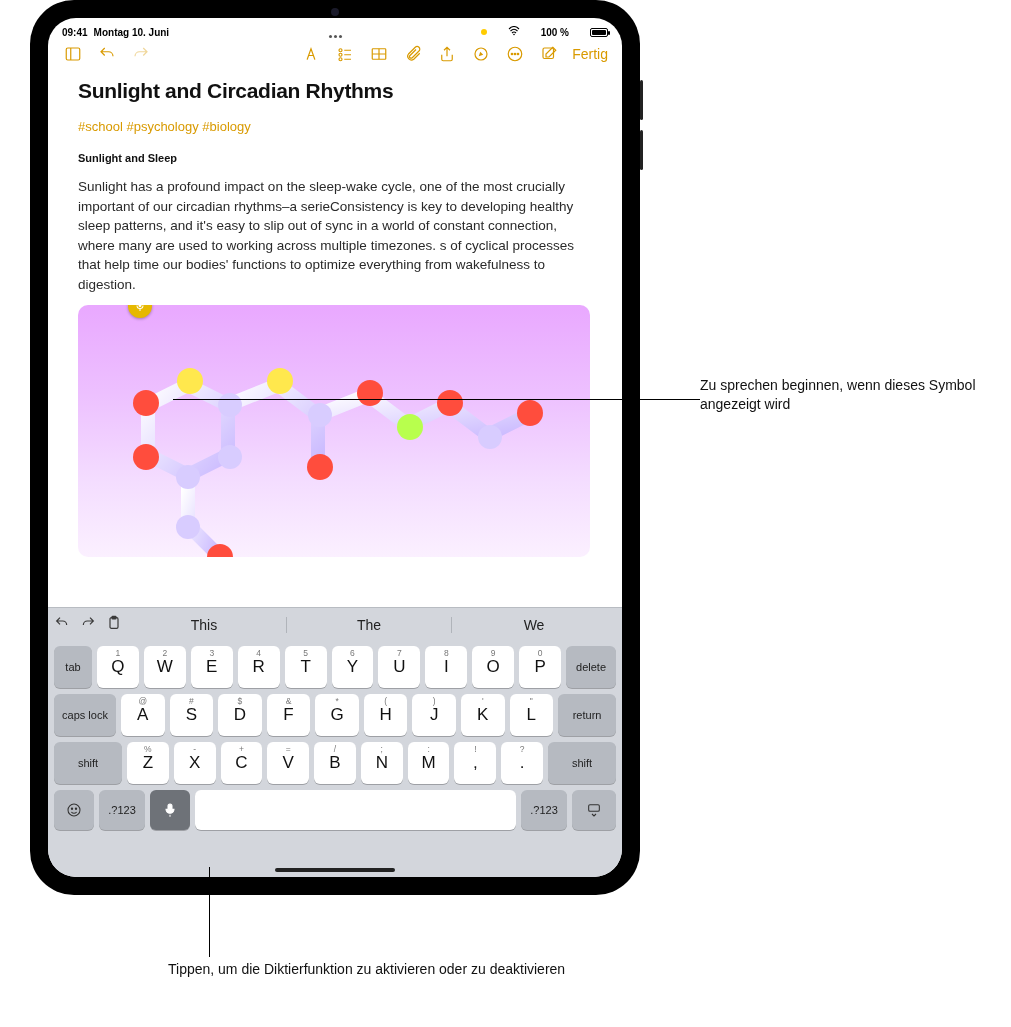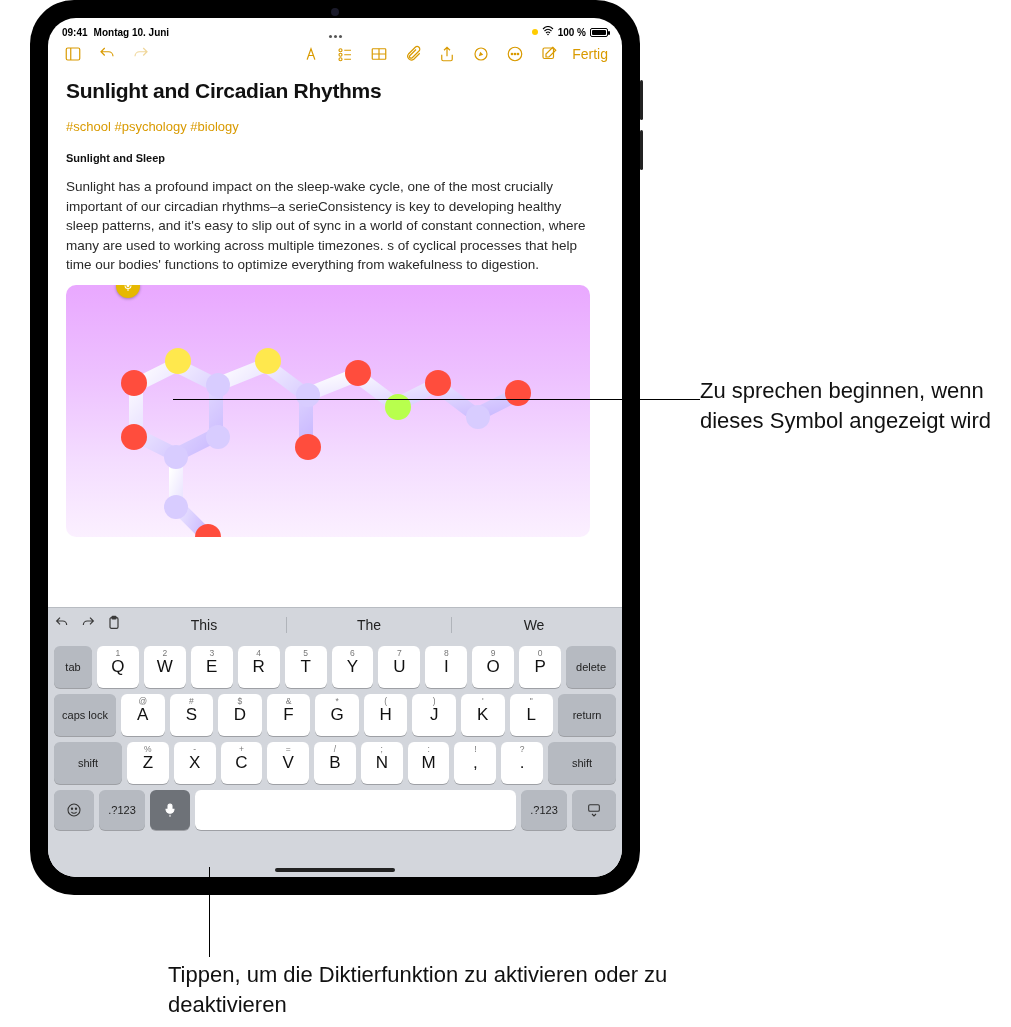--- a/index.html
+++ b/index.html
@@ -38,21 +38,21 @@
   }
   
   .statusbar {
     height: 20px;
     display: flex; align-items: flex-end;
     padding: 0 14px;
     font-size: 10px; font-weight: 600;
     color: #000;
   }
   .statusbar .left { display: flex; gap: 6px; align-items: center; }
-  .statusbar .right { margin-left: auto; display: flex; gap: 4px; align-items: center; }
+  .statusbar .right { margin-left: auto; display: flex; gap: 21px; align-items: center; }
   .dots { width: 14px; display: flex; justify-content: center; gap: 2px; margin:0 auto; position:absolute; left:50%; transform:translateX(-50%); }
   .dots span { width:3px;height:3px;background:#555;border-radius:50%; }
   .battery-ic { width: 18px; height: 9px; border:1px solid #000; border-radius:2px; position:relative; }
   .battery-ic::after { content:""; position:absolute; right:-3px; top:2px; width:2px; height:4px; background:#000; border-radius:1px;}
   .battery-ic .fill{ position:absolute; inset:1px; background:#000; border-radius:1px;}
   .ydot{ width:6px;height:6px;background:#ffcc00;border-radius:50%; }
   .wifi-ic{ font-size:10px; }
 
   
   .toolbar {
@@ -72,20 +72,21 @@
   .tb-done { color:#d99a00; font-size:14px; font-weight:500; padding:0 4px; }
 
   
   .note-body {
     flex: 1;
     padding: 6px 32px 0 18px;
     overflow: hidden;
     font-size: 13.5px;
     color: #222;
     line-height: 1.45;
+    margin-left: 12px;
   }
   .note-title { font-size: 21px; font-weight: 800; color:#111; letter-spacing:-0.3px; margin-bottom:12px;}
   .note-tags { color: #d99a00; font-size: 13px; margin-bottom: 14px; }
   .note-h2 { font-size: 11px; font-weight: 800; color:#111; margin-bottom: 10px;}
   .note-para { color:#2a2a2a; }
 
   .note-image-wrap {
     margin-top: 10px;
     height: 252px;
     border-radius: 10px;
@@ -162,21 +163,21 @@
   .key svg{ width:16px;height:16px;}
 
   .home-ind {
     position:absolute; bottom:5px; left:50%; transform:translateX(-50%);
     width:120px; height:4px; background:#222; border-radius:3px;
   }
 
   
   .callout {
     position:absolute;
-    font-size: 22px;
+    font-size: 14px;
     color: #111;
     line-height: 1.35;
   }
   .callout-line {
     position: absolute;
     height: 1px;
     background: #000;
   }
   .c1 { left: 700px; top: 376px; width: 300px; }
   .c1-line { left: 173px; top: 399px; width: 527px; }

